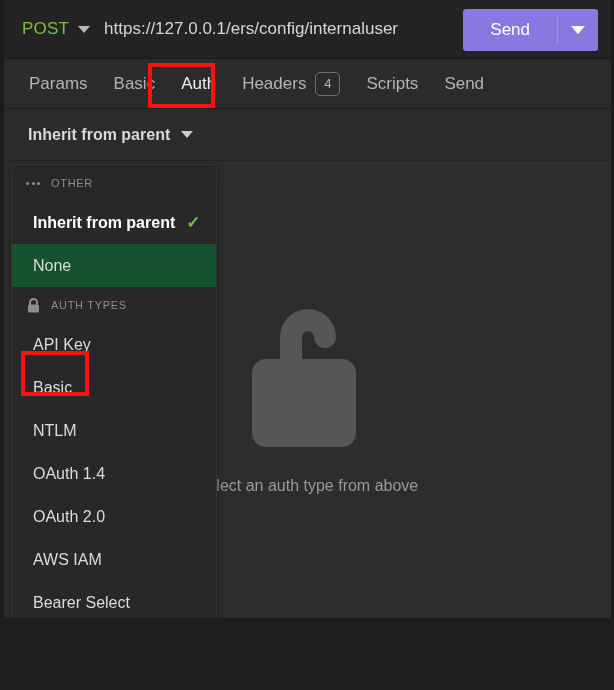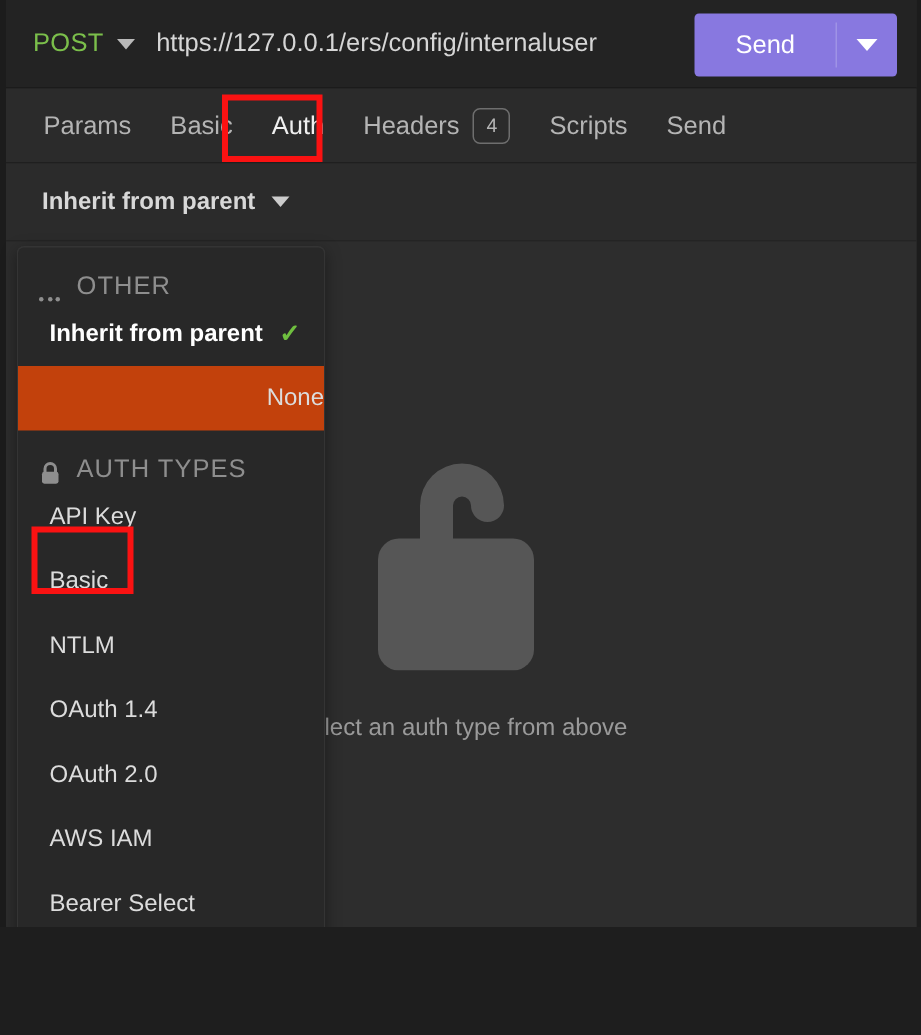--- a/index.html
+++ b/index.html
@@ -201,25 +201,25 @@
     background: #282828;
     border: 1px solid #343434;
     border-bottom: none;
     border-top-left-radius: 5px;
     border-top-right-radius: 5px;
     overflow: hidden;
     box-shadow: 0 3px 10px rgba(0,0,0,.35);
   }
   .menu-section {
     display: flex;
-    align-items: flex-end;
+    align-items: center;
     height: 36px;
     padding-left: 12px;
     color: #8e8e8e;
-    font-size: 17px;
+    font-size: 11px;
     letter-spacing: .7px;
   }
   .sec-icon {
     display: inline-flex;
     align-items: center;
     justify-content: center;
     width: 18px;
     margin-right: 9px;
   }
   .dots { display: flex; gap: 2.5px; }
@@ -233,21 +233,21 @@
     display: flex;
     align-items: center;
     height: 43px;
     padding-left: 21px;
     color: #dcdcdc;
     font-size: 16px;
     cursor: pointer;
     position: relative;
   }
   .menu-item.selected { font-weight: bold; color: #ffffff; }
-  .menu-item.hovered { background: #c2410c; justify-content: flex-end; }
+  .menu-item.hovered { background: #14532d; }
   .check {
     margin-left: 11px;
     color: #6fbf3f;
     font-size: 17px;
     font-weight: bold;
     line-height: 1;
   }
 
   
   .annot {

